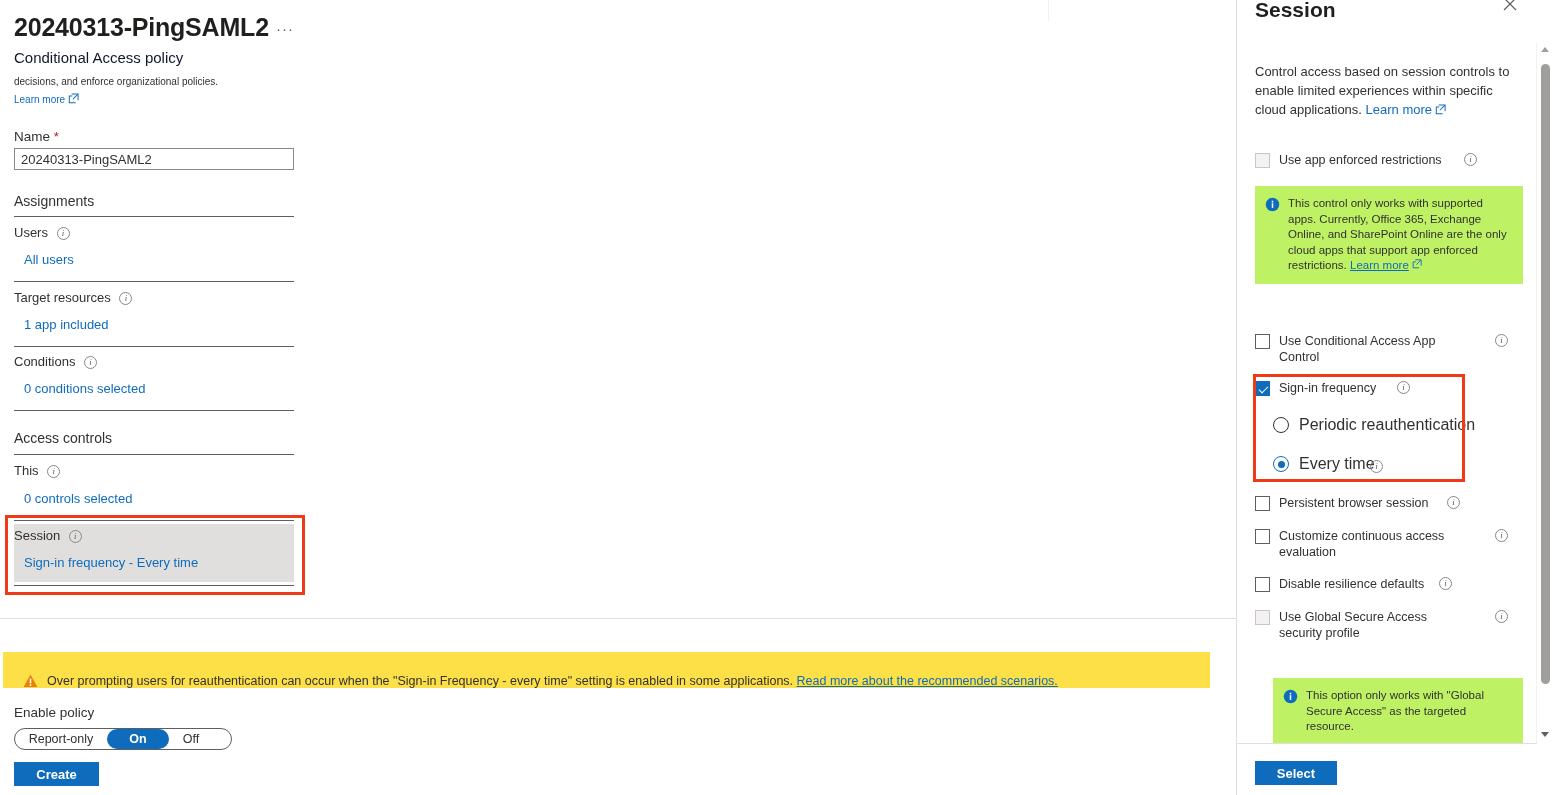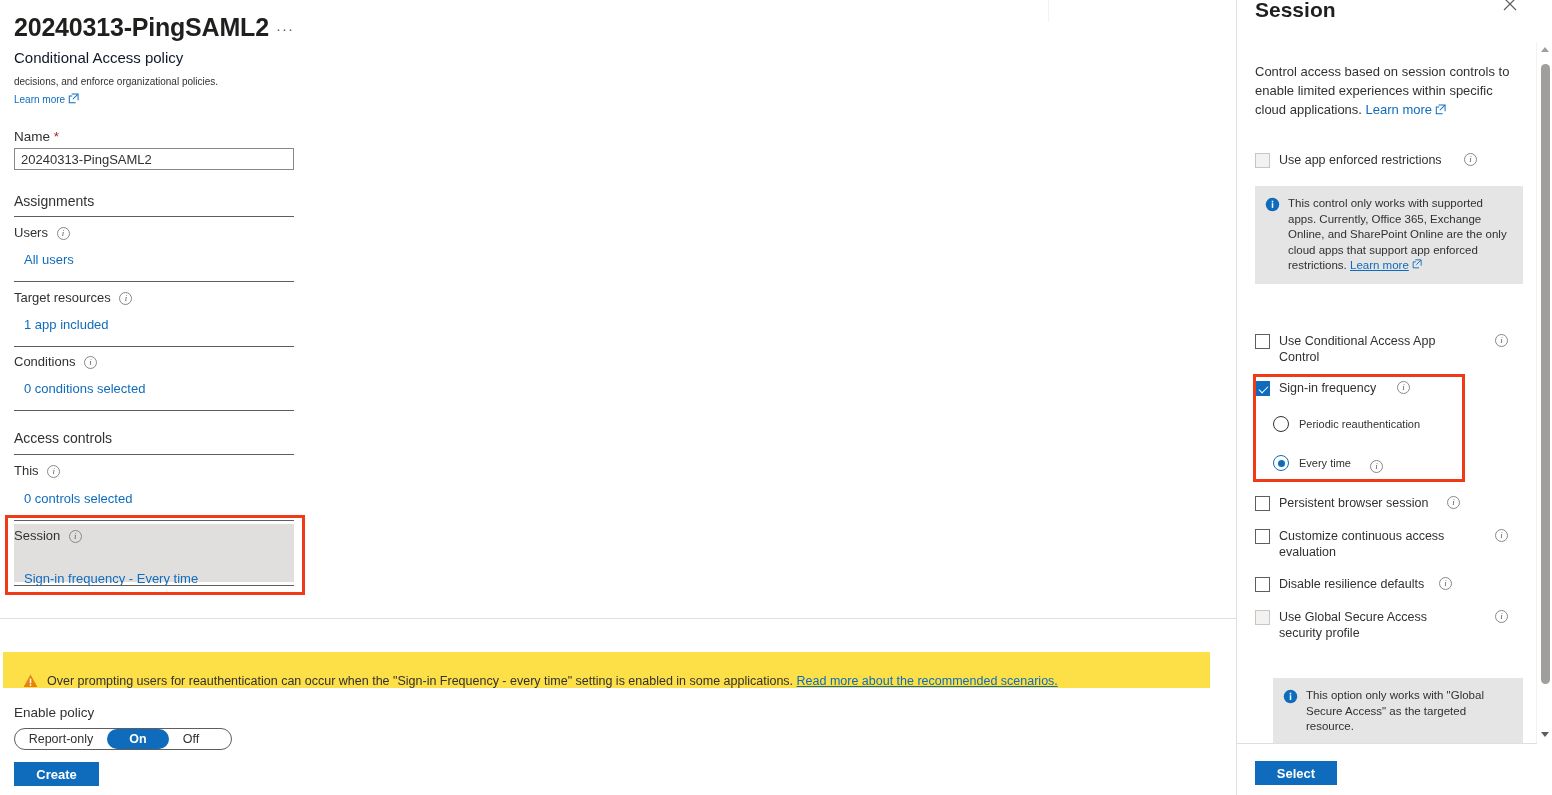--- a/index.html
+++ b/index.html
@@ -121,36 +121,36 @@
   .cbox.checked::after {
     content:""; position:absolute; left:3px; top:4px; width:8px; height:4px;
     border-left:1.6px solid #fff; border-bottom:1.6px solid #fff;
     transform:rotate(-45deg);
   }
   .cb-label { font-size:12.5px; color:#323130; margin-left:9px; line-height:16px; width:170px; }
   .cb-label.wide { width:185px; }
   .cb-info { position:absolute; }
 
   .infobox {
-    position:absolute; background:#e5e5e5; display:flex; padding:10px 12px 10px 10px;
+    position:absolute; background:#bef264; display:flex; padding:10px 12px 10px 10px;
   }
   .infobox .ic { flex:0 0 auto; width:15px; height:15px; margin-right:8px; margin-top:1px; }
   .infobox .tx { font-size:11.5px; color:#323130; line-height:15.5px; }
 
   .radio-row { position:absolute; display:flex; align-items:center; }
   .radio {
     width:16px; height:16px; border-radius:50%; border:1.5px solid #323130;
     background:#fff; flex:0 0 auto; cursor:pointer; position:relative;
   }
   .radio.selected { border-color:#0f6cbd; }
   .radio.selected::after {
     content:""; position:absolute; left:3.5px; top:3.5px; width:7px; height:7px;
     border-radius:50%; background:#0f6cbd;
   }
-  .radio-label { font-size:11px; color:#323130; margin-left:10px; }
+  .radio-label { font-size:16px; color:#323130; margin-left:10px; }
 
   .panel-footer-divider { position:absolute; left:0; top:743px; width:300px; height:1px; background:#e1dfdd; }
   .select-btn {
     position:absolute; left:18px; top:761px; width:82px; height:24px;
     background:#0f6cbd; color:#fff; border:none; font-family:inherit;
     font-size:13px; font-weight:600; cursor:pointer;
   }
 
   
   .scrollbar { position:absolute; right:0; top:42px; width:16px; height:701px; background:#fff; border-left:1px solid #f3f2f1; cursor:pointer; }
@@ -225,21 +225,21 @@
       <span class="info-ico">i</span>
     </div>
     <div class="row-value" style="top:491px;">0 controls selected</div>
     <div class="hr" style="top:520px;"></div>
 
     <div class="session-block"></div>
     <div class="row-label" style="top:528px;">
       <span>Session</span>
       <span class="info-ico">i</span>
     </div>
-    <div class="row-value" style="top:571px;">Sign-in frequency - Every time</div>
+    <div class="row-value" style="top:555px;">Sign-in frequency - Every time</div>
     <div class="hr" style="top:585px;"></div>
 
     <div class="red-box" style="left:5px; top:515px; width:300px; height:80px;"></div>
 
     <div class="footer-divider"></div>
 
     <div class="warn-bar">
       <span class="warn-ico">
         <svg viewBox="0 0 16 15" width="15" height="14">
             <path d="M8 0.6L15.4 14H0.6z" fill="#e8820c"></path>

